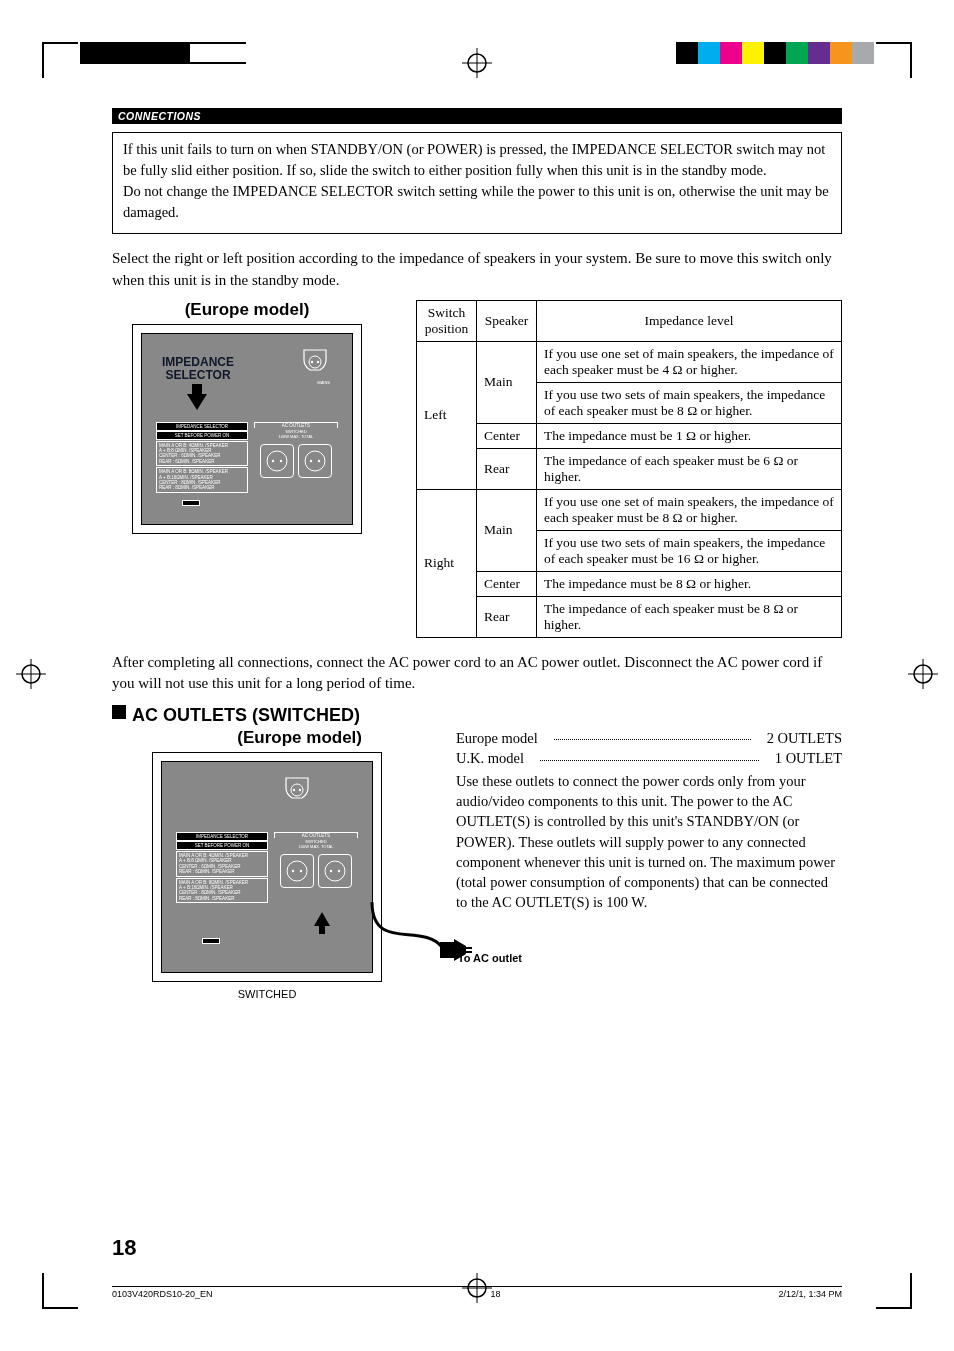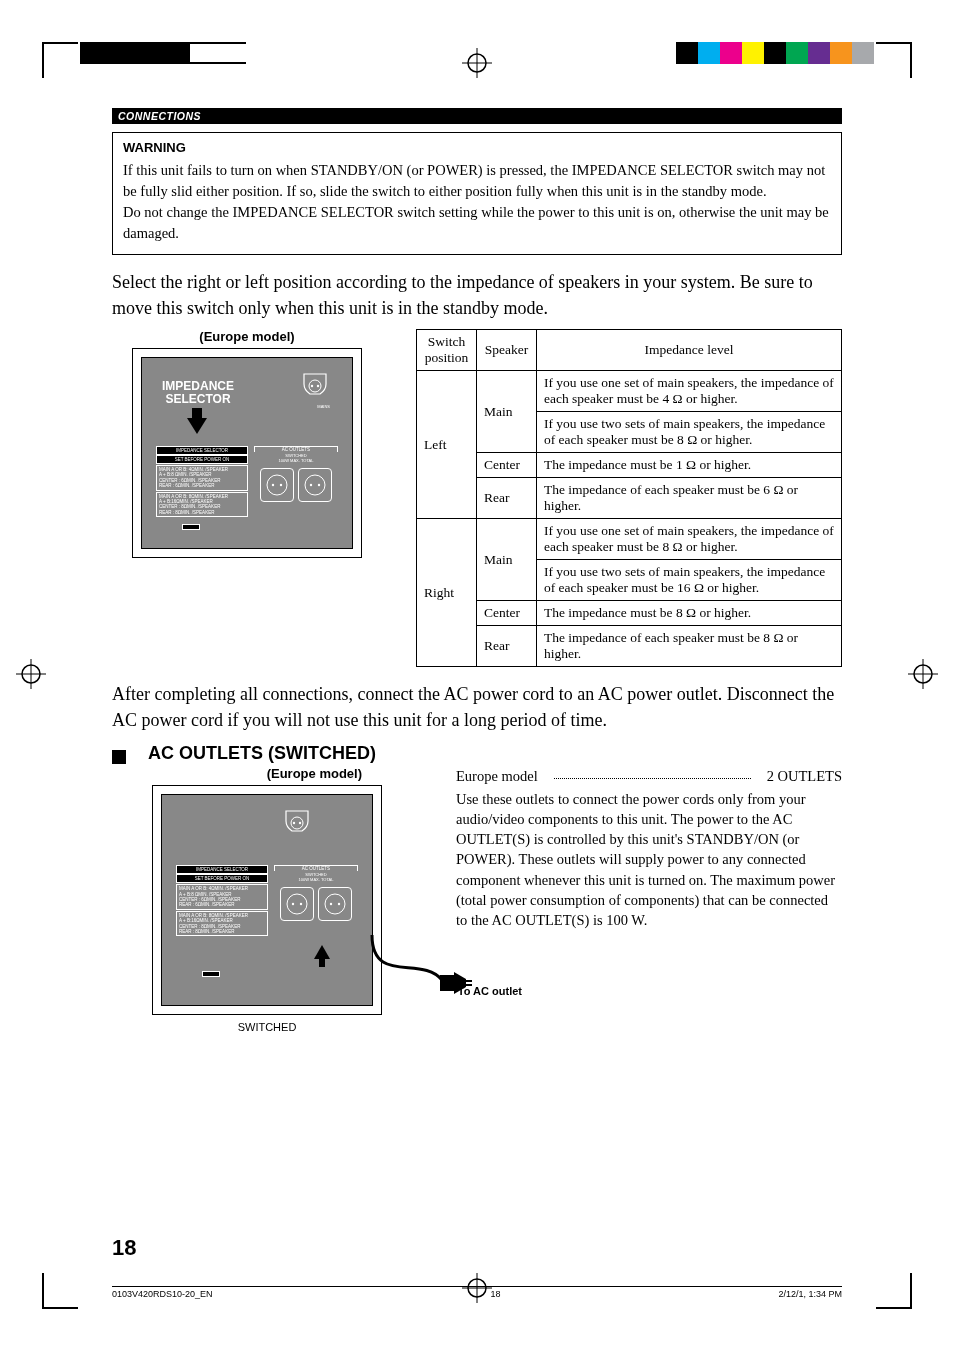--- a/index.html
+++ b/index.html
@@ -104,41 +104,41 @@
     line-height: 1.45;
   }
   .warning-title {
     font-family: Arial, Helvetica, sans-serif;
     font-weight: bold;
     font-size: 13px;
     margin-bottom: 2px;
   }
 
   .body-para {
-    font-size: 18px;
+    font-size: 15px;
     margin: 14px 0 8px 0;
     line-height: 1.45;
   }
 
   .two-col {
     display: flex;
     gap: 34px;
     align-items: flex-start;
   }
   .figure-col {
     flex: 0 0 270px;
   }
   .table-col {
     flex: 1;
   }
 
   .fig-caption {
     font-family: Arial, Helvetica, sans-serif;
     font-weight: bold;
-    font-size: 13px;
+    font-size: 17px;
     text-align: center;
     margin-bottom: 4px;
   }
 
   
   table.impedance {
     border-collapse: collapse;
     width: 100%;
     font-size: 13.5px;
   }
@@ -165,22 +165,22 @@
     font-size: 22px;
     color: #222;
   }
 
   .sub-heading {
     font-family: Arial, Helvetica, sans-serif;
     font-weight: bold;
     font-size: 18px;
     margin: 10px 0 2px 0;
     display: flex;
-    align-items: flex-end;
-    gap: 22px;
+    align-items: flex-start;
+    gap: 6px;
   }
   .square-bullet {
     display:inline-block;
     width: 14px;
     height: 14px;
     background: #000;
   }
 
   .outlets-row {
     display:flex;
@@ -239,21 +239,21 @@
     position:absolute; left:8px; right:8px; top:8px; bottom:8px;
     border:1px solid #000;
     background:#888;
   }
   .impedance-label {
     position:absolute;
     top: 22px; left: 20px;
     font-family: Arial, Helvetica, sans-serif;
     font-weight: bold;
     font-size: 12px;
-    color:#ffffff;
+    color:#0f172a;
     line-height: 1.1;
     text-align:center;
   }
   .down-arrow {
     position:absolute;
     top: 60px; left: 45px;
     width: 0; height:0;
     border-left: 10px solid transparent;
     border-right: 10px solid transparent;
     border-top: 16px solid #000;
@@ -383,21 +383,20 @@
         <div style="width: 22px; height: 22px; background: rgb(167, 169, 172); border: none;"></div>
       </div>
   </div>
 
   <div class="content">
 
     <div class="section-header-bar">CONNECTIONS</div>
 
 
     <div class="warning-box">
-      <div class="warning-title">WARNING</div>
       <div>If this unit fails to turn on when STANDBY/ON (or POWER) is pressed, the IMPEDANCE SELECTOR switch may not be fully slid either position. If so, slide the switch to either position fully when this unit is in the standby mode.</div>
       <div>Do not change the IMPEDANCE SELECTOR switch setting while the power to this unit is on, otherwise the unit may be damaged.</div>
     </div>
 
     <p class="body-para">Select the right or left position according to the impedance of speakers in your system. Be sure to move this switch only when this unit is in the standby mode.</p>
 
     <div class="two-col">
       <div class="figure-col">
         <div class="fig-caption">(Europe model)</div>
         <div class="panel-box">
@@ -569,20 +568,25 @@
         </div>
         <div class="switched-label">SWITCHED</div>
       </div>
 
       <div class="outlets-text">
         <div class="dotted-line">
           <span>Europe model</span>
           <span class="dots"></span>
           <span>2 OUTLETS</span>
         </div>
+        <div class="dotted-line">
+          <span>U.K. model</span>
+          <span class="dots"></span>
+          <span>1 OUTLET</span>
+        </div>
         <div style="margin-top:2px;">Use these outlets to connect the power cords only from your audio/video components to this unit. The power to the AC OUTLET(S) is controlled by this unit's STANDBY/ON (or POWER). These outlets will supply power to any connected component whenever this unit is turned on. The maximum power (total power consumption of components) that can be connected to the AC OUTLET(S) is 100 W.</div>
       </div>
     </div>
 
   </div>
 
   <div class="page-number">18</div>
 
   <div class="footer">
     <span>0103V420RDS10-20_EN</span>

